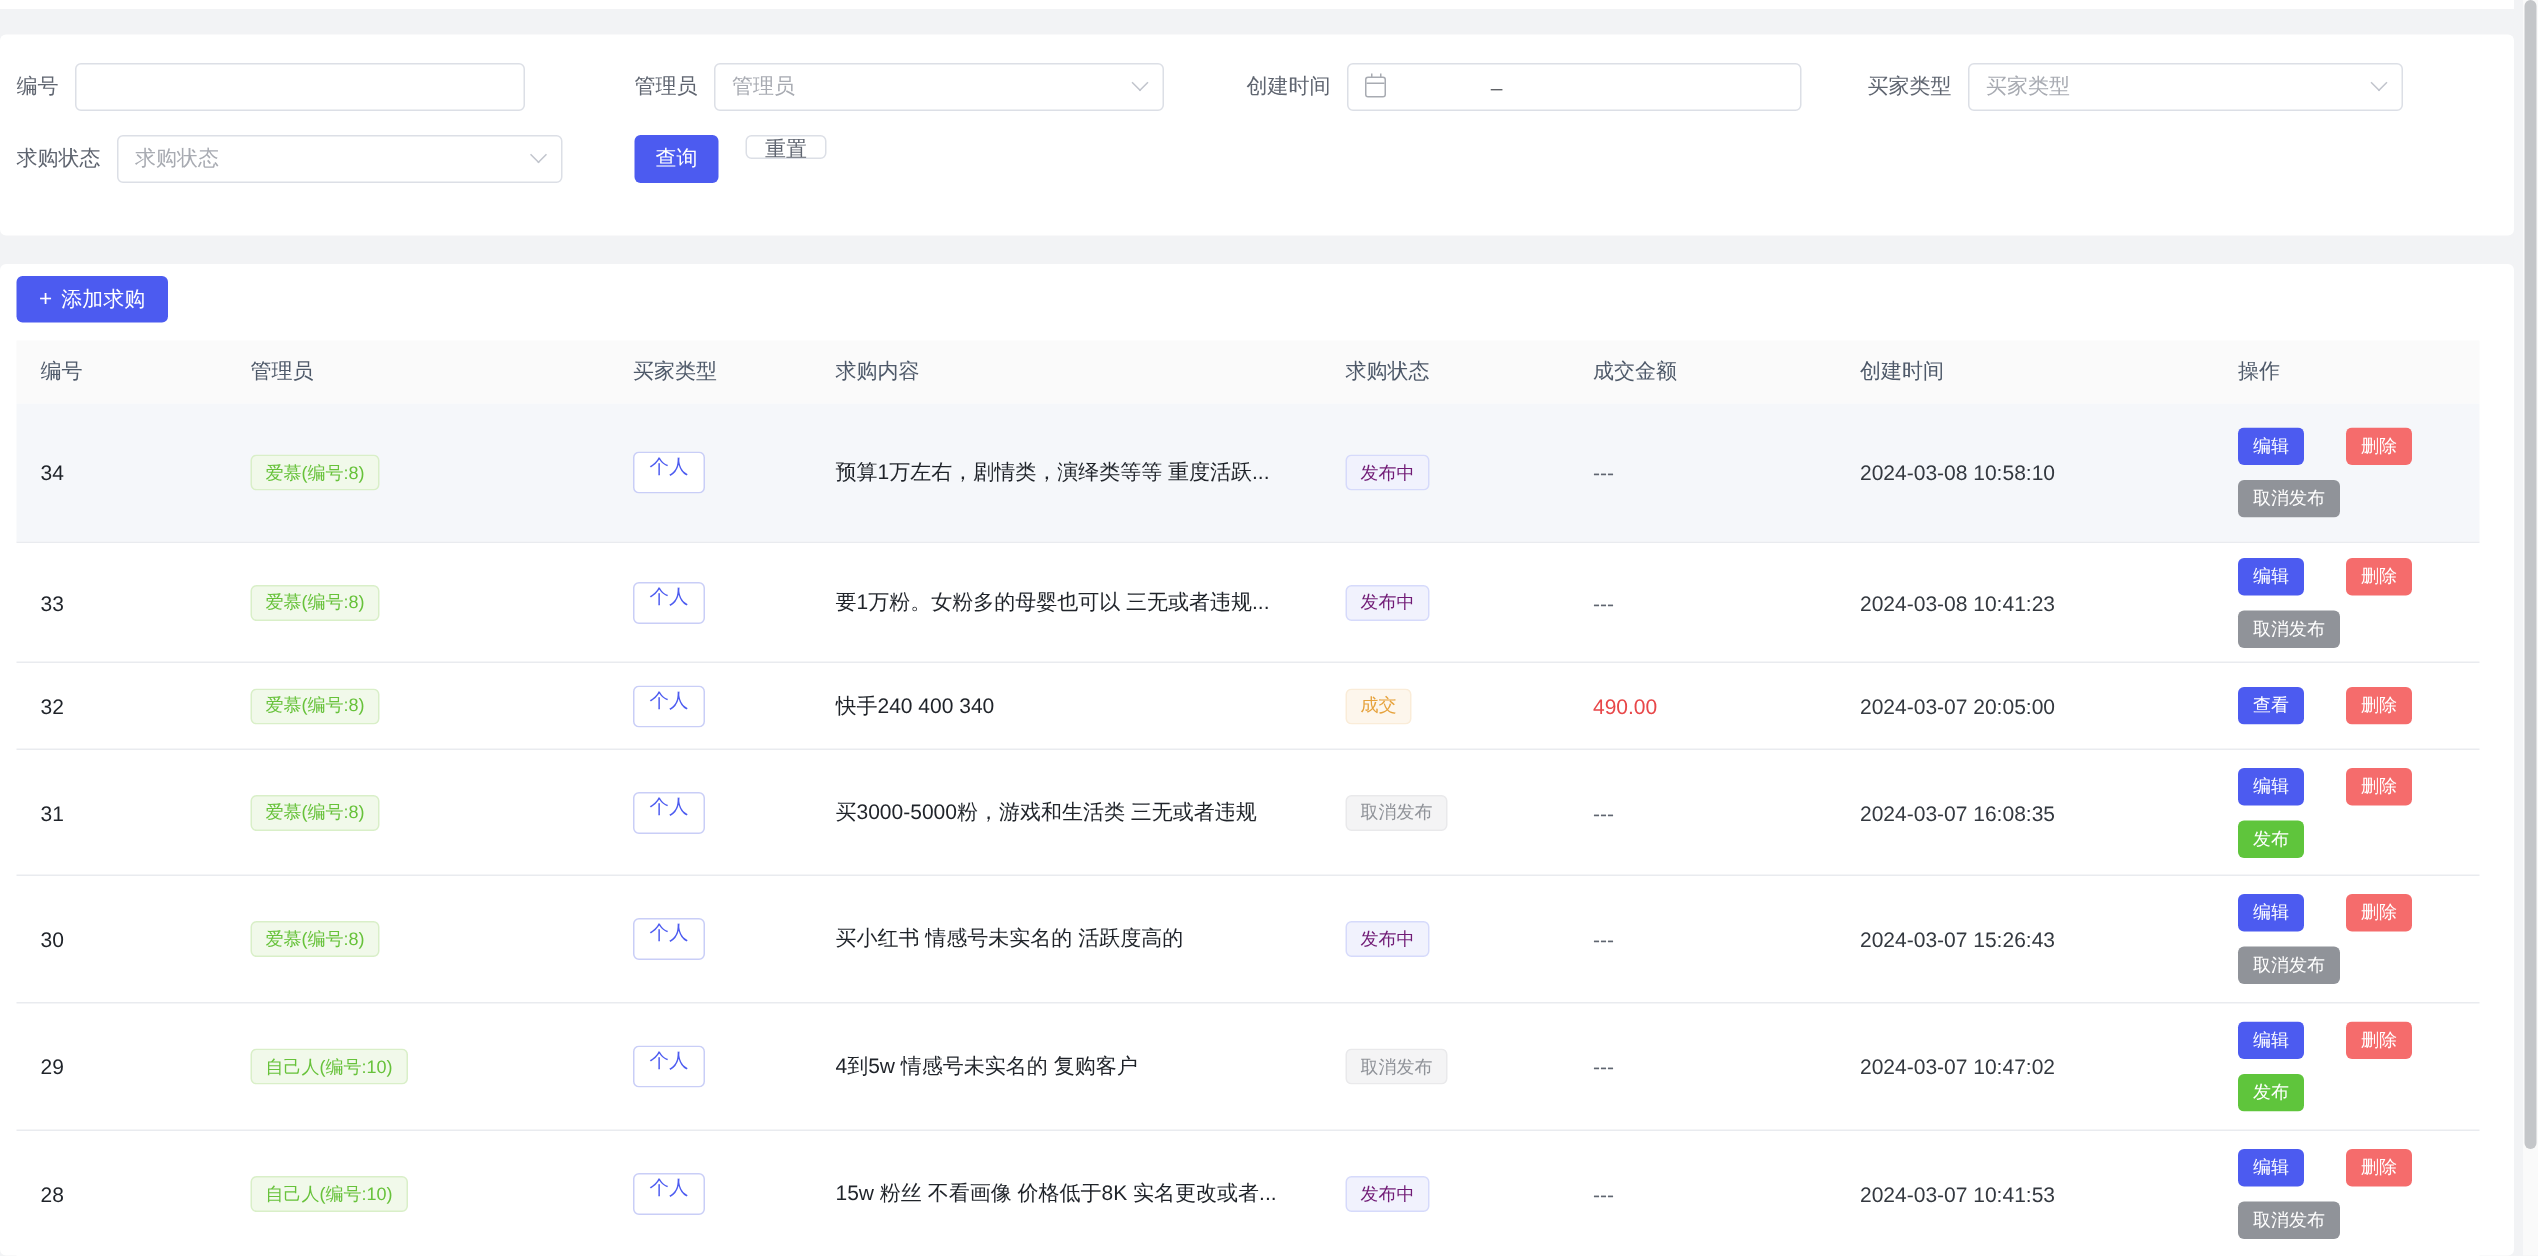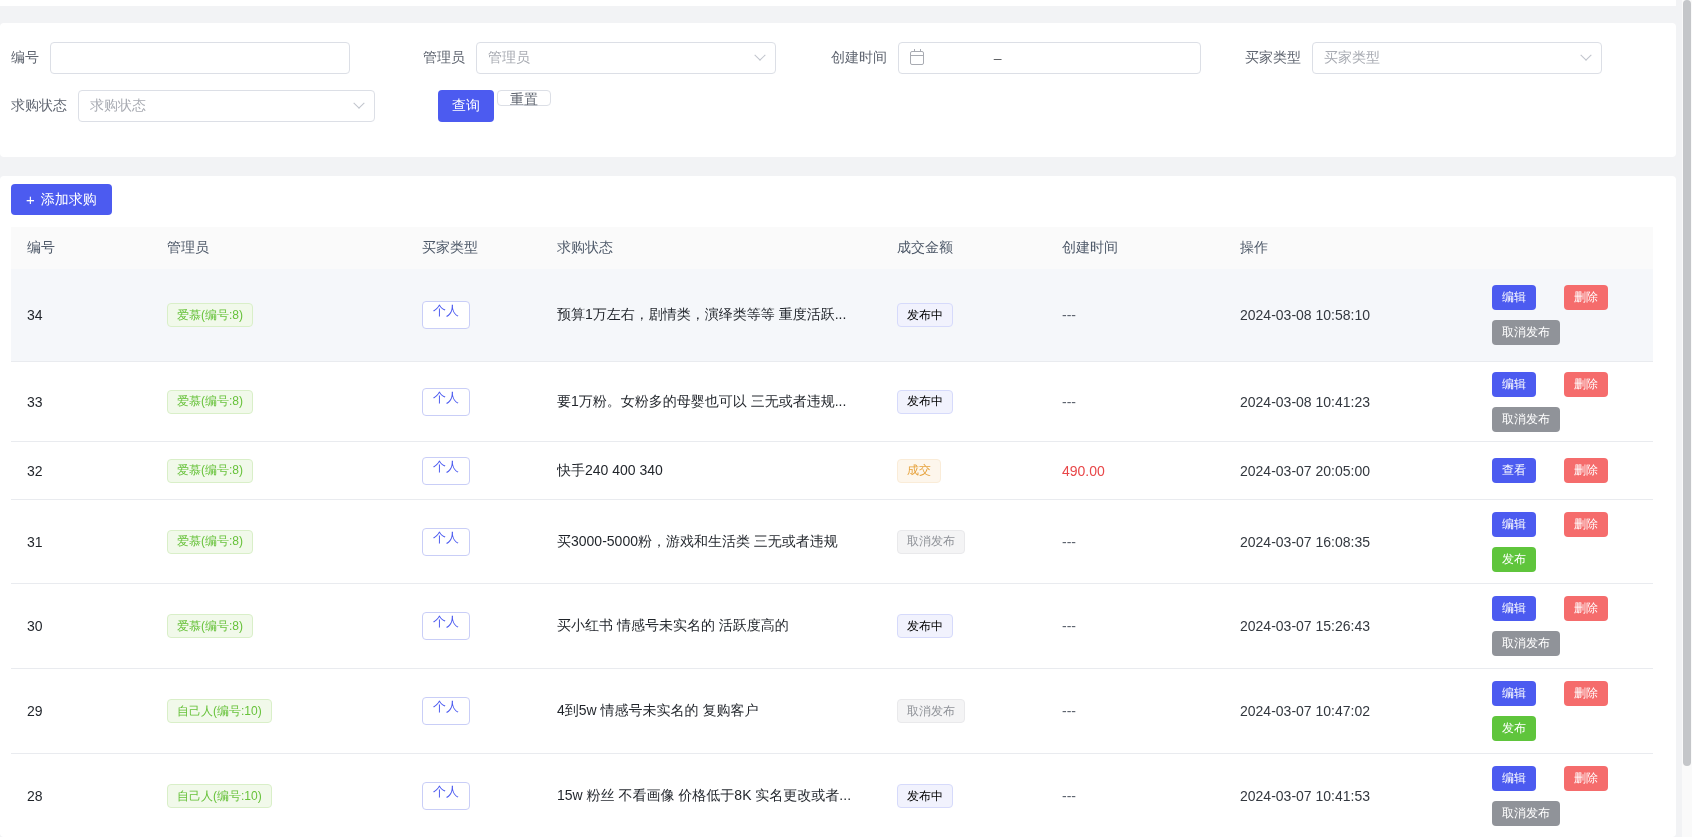--- a/index.html
+++ b/index.html
@@ -28,21 +28,21 @@
   .f-date { width:303px; justify-content:flex-start; }
   .cal-icon { width:14px; height:14px; border:1px solid #a8abb2; border-radius:2px; position:relative; margin-right:10px; flex:0 0 auto;}
   .cal-icon::before { content:''; position:absolute; left:0; right:0; top:3px; height:1px; background:#a8abb2; }
   .cal-icon::after { content:''; position:absolute; left:3px; top:-3px; width:1px; height:3px; background:#a8abb2; box-shadow:6px 0 0 #a8abb2; }
   .date-sep { flex:1; text-align:center; color:#606266; }
   .date-end { flex:1; }
 
   .btn { border:none; border-radius:4px; font-size:14px; cursor:pointer; font-family:inherit; }
   .btn-primary { background:#4c5bf0; color:#fff; }
   .btn-plain { background:#fff; color:#5f6570; border:1px solid #dcdfe6; }
-  .q-btn { position:absolute; left:438px; top:67px; width:56px; height:32px; }
+  .q-btn { position:absolute; left:423px; top:67px; width:56px; height:32px; }
   .r-btn { position:absolute; left:497px; top:67px; width:54px; height:16px; }
 
   
   .add-btn { position:absolute; left:11px; top:8px; height:31px; padding:0 15px; display:flex; align-items:center; gap:6px; }
   .plus-ic { font-size:15px; line-height:1; }
 
   
   .table { position:absolute; left:11px; top:51px; width:1642px; }
   .grid-row { display:grid; grid-template-columns:144px 255px 135px 340px 165px 178px 252px 173px; }
   .thead { height:42px; background:#fafafa; align-items:center; }
@@ -60,21 +60,21 @@
   .td { padding-left:12px; font-size:14px; display:flex; align-items:center; overflow:hidden; }
   .td:first-child { padding-left:16px; }
   .c-content span { white-space:nowrap; overflow:hidden; }
   .c-created { color:#33383f; }
   .amount { color:#5f6570; }
   .amount-red { color:#e84749; }
 
   .tag { display:inline-flex; align-items:center; height:24px; padding:0 9px; border-radius:4px; font-size:12px; white-space:nowrap; }
   .tag-green { background:#f1f9ea; border:1px solid #d9efc8; color:#67c23a; }
   .tag-buyer { background:#fff; border:1px solid #c9cef7; color:#4c5bf0; height:28px; padding:0 10px; font-size:13px; border-radius:4px; }
-  .st-publishing { background:#f1f2fd; border:1px solid #d6dafb; color:#000000; }
+  .st-publishing { background:#f1f2fd; border:1px solid #d6dafb; color:#701a75; }
   .st-deal { background:#fdf6ec; border:1px solid #faecd8; color:#e6a23c; }
   .st-canceled { background:#f4f4f5; border:1px solid #e9e9eb; color:#909399; }
 
   .c-actions { flex-direction:column; align-items:flex-start; justify-content:center; gap:10px; }
   .act-line { display:flex; gap:28px; }
   .abtn { border:none; border-radius:4px; font-size:12px; color:#fff; height:25px; padding:0 10px; cursor:pointer; font-family:inherit; white-space:nowrap; }
   .abtn-primary { background:#4c5bf0; }
   .abtn-danger { background:#f56c6c; }
   .abtn-info { background:#909399; }
   .abtn-success { background:#5fc53c; }
@@ -137,20 +137,21 @@
   <button class="btn btn-primary add-btn">
     <span class="plus-ic">+</span>
     <span>添加求购</span>
   </button>
 
   <div class="table">
     <div class="grid-row thead">
         <div class="th">编号</div>
         <div class="th">管理员</div>
         <div class="th">买家类型</div>
+        <div class="th">求购内容</div>
         <div class="th">求购状态</div>
         <div class="th">成交金额</div>
         <div class="th">创建时间</div>
         <div class="th">操作</div>
       </div>
     <div class="tbody">
   <div class="grid-row trow">
     <div class="td">
             <span>34</span>
           </div>

